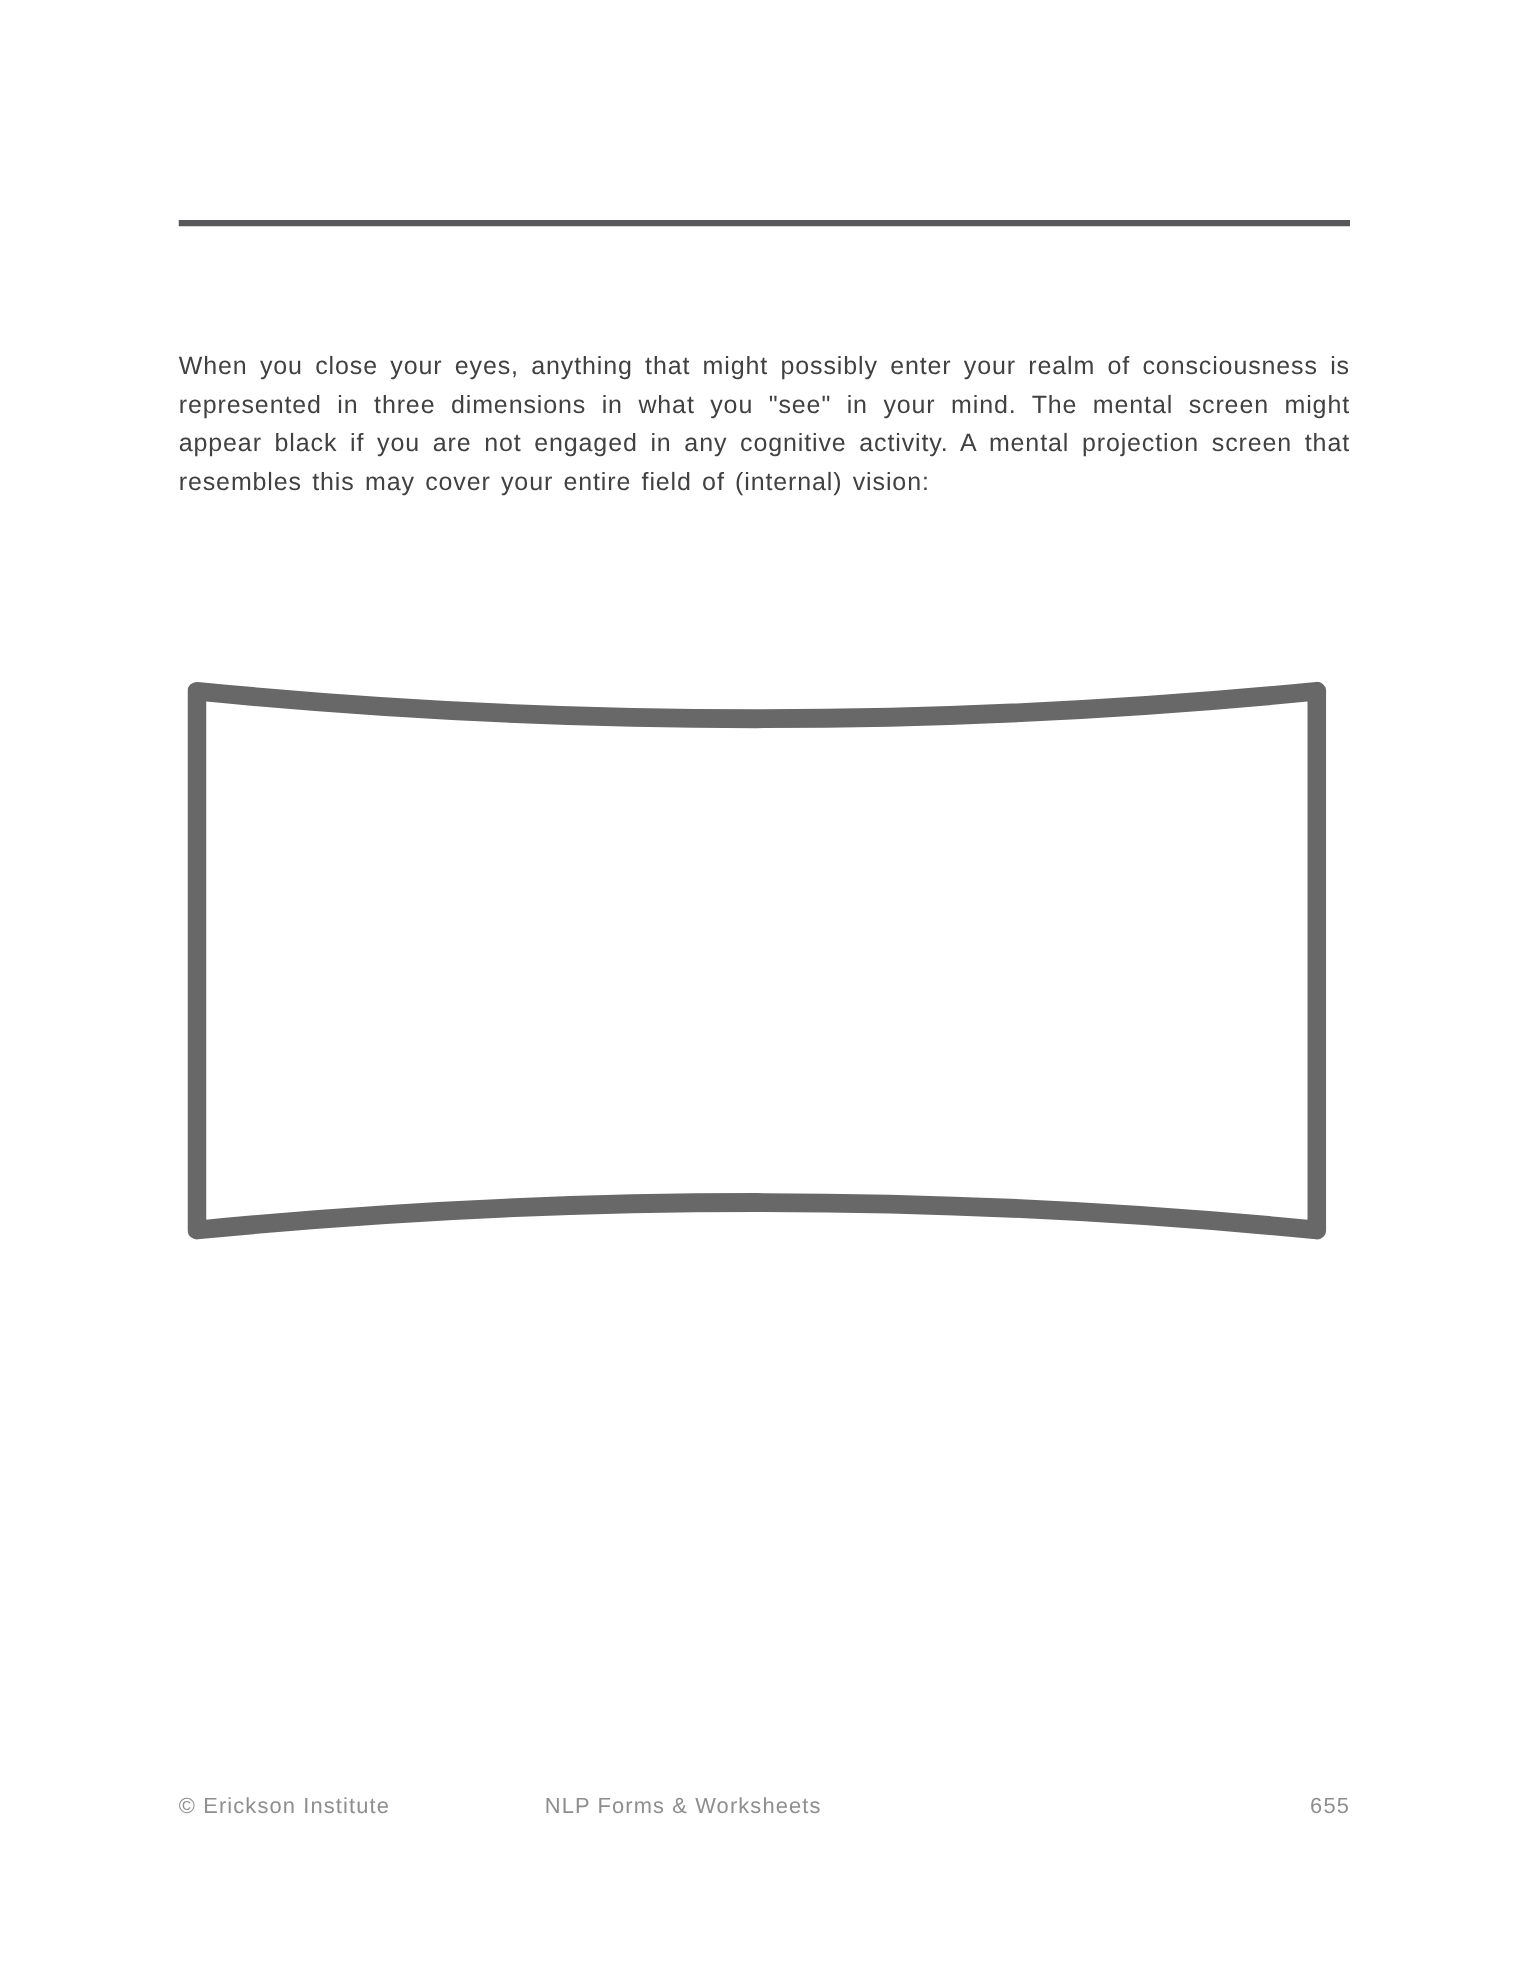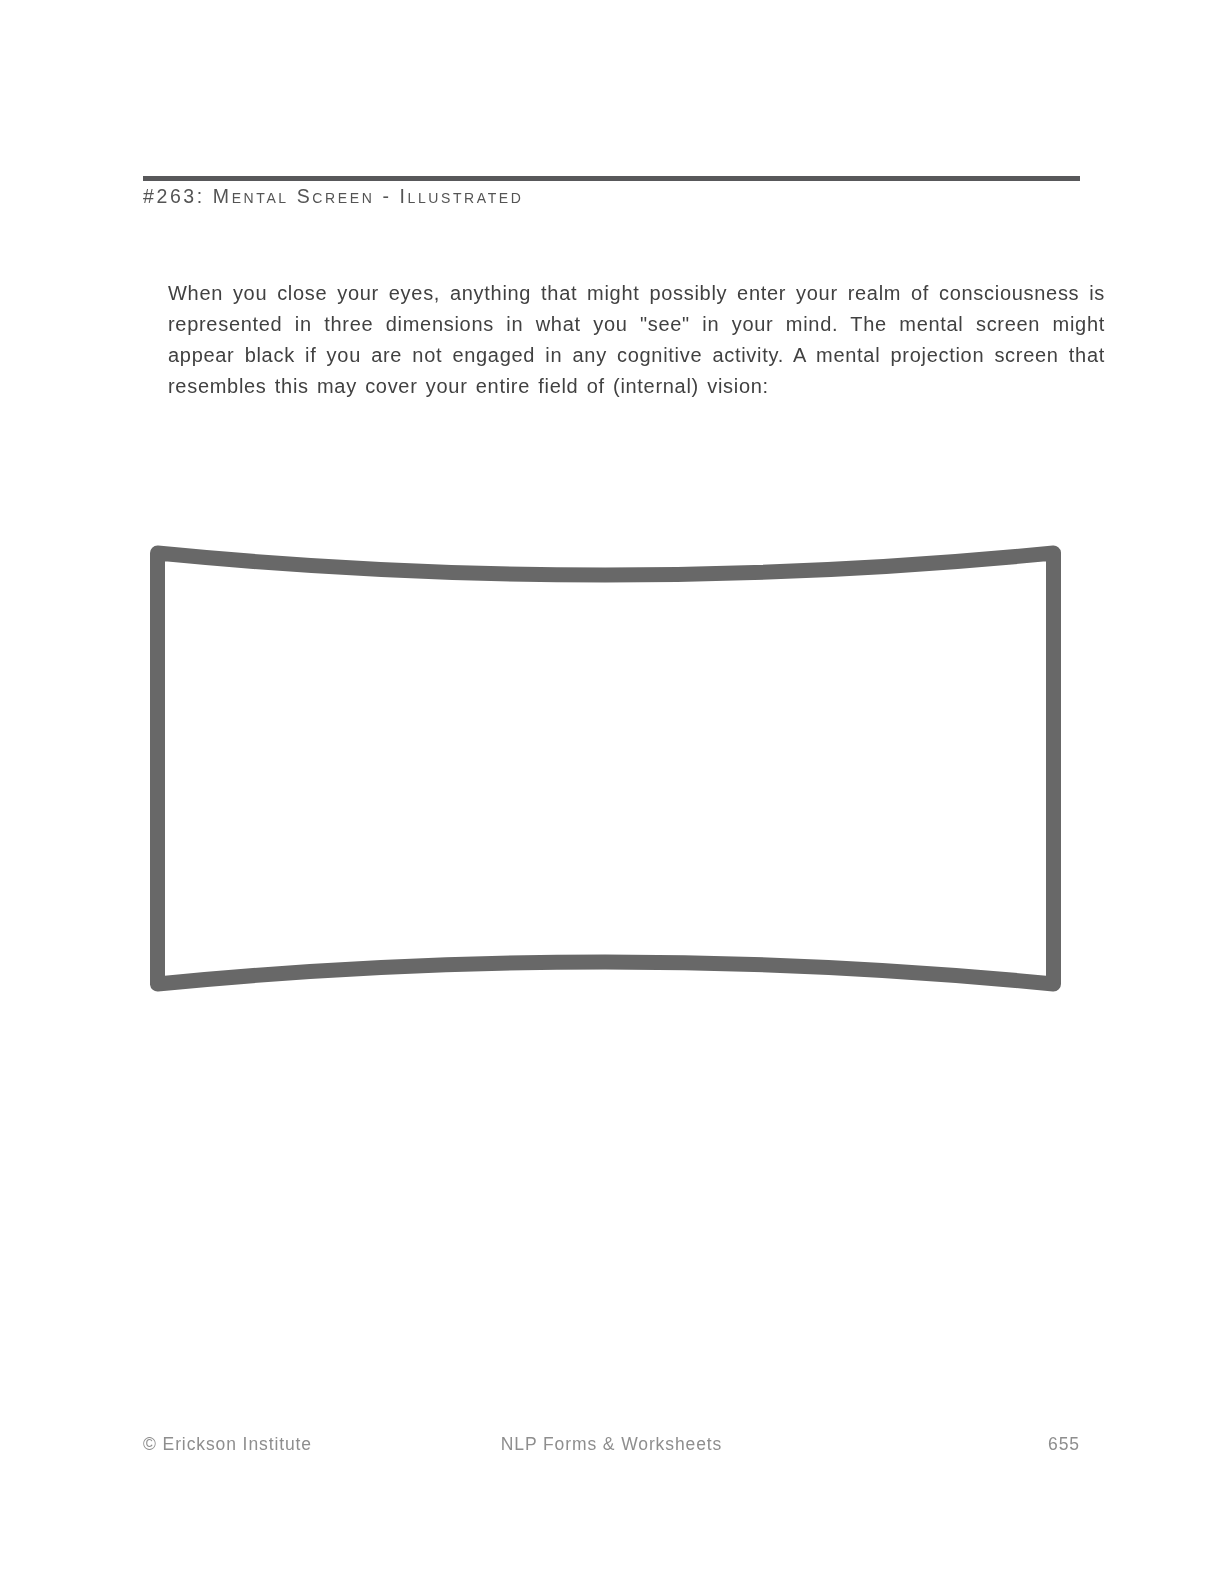--- a/index.html
+++ b/index.html
@@ -39,21 +39,20 @@
     position: absolute;
     left: 143px;
     top: 278px;
     width: 937px;
     font-size: 20px;
     line-height: 31px;
     letter-spacing: 0.7px;
     word-spacing: 2px;
     color: #414141;
     text-align: justify;
-    margin-left: 25px;
   }
   .screen-figure {
     position: absolute;
     left: 150px;
     top: 545px;
     width: 911px;
     height: 447px;
   }
   .screen-figure svg {
     display: block;
@@ -65,31 +64,30 @@
     left: 143px;
     top: 1434px;
     width: 937px;
     display: flex;
     align-items: baseline;
     font-size: 17.5px;
     letter-spacing: 0.9px;
     color: #8e8e8e;
   }
   .footer .footer-left  { flex: 1; text-align: left; }
-  .footer .footer-center{ flex: 1.2; text-align: center; }
+  .footer .footer-center{ flex: 1.2; text-align: left; }
   .footer .footer-right { flex: 1; text-align: right; }
 </style>
 </head>
 <body>
 
 <div class="page">
 
   <div class="header-rule"></div>
 
-  <div class="header-title">#263: Mental Screen - Illustrated</div>
 
   <div class="body-paragraph">When you close your eyes, anything that might possibly enter your realm of consciousness is represented in three dimensions in what you "see" in your mind. The mental screen might appear black if you are not engaged in any cognitive activity. A mental projection screen that resembles this may cover your entire field of (internal) vision:</div>
 
   <div class="screen-figure">
     <svg viewBox="0 0 911 447" xmlns="http://www.w3.org/2000/svg">
       <path d="M 7.5 8 Q 455 52 903.5 8 L 903.5 439 Q 455 395 7.5 439 Z" fill="none" stroke="#686868" stroke-width="15" stroke-linejoin="round" stroke-linecap="round"></path>
     </svg>
   </div>
 
   <div class="footer">

